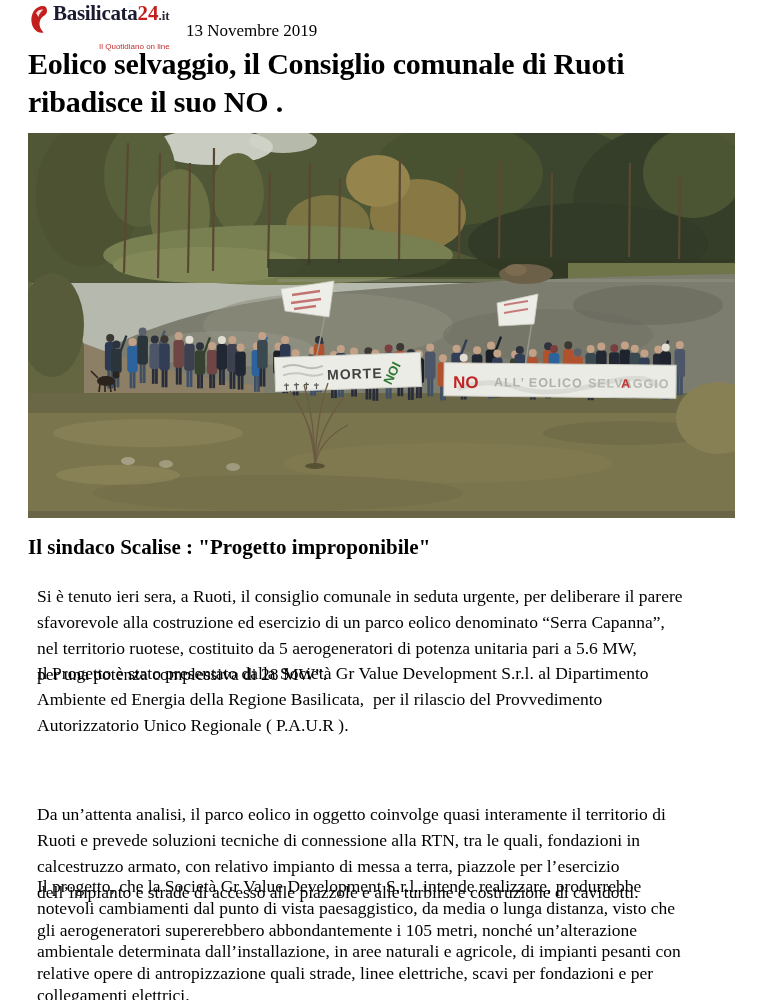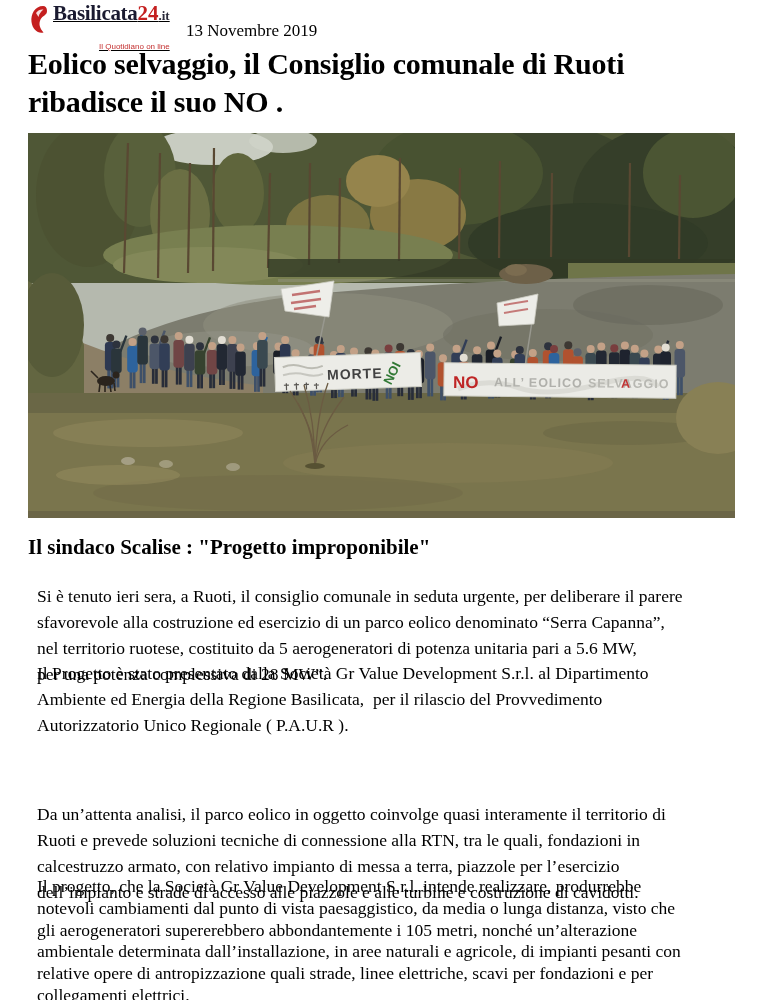--- a/index.html
+++ b/index.html
@@ -2,21 +2,21 @@
 <html><head>
 <meta charset="utf-8">
 <style>
   html,body{margin:0;padding:0;}
   body{
     width:763px;height:1000px;position:relative;background:#ffffff;
     font-family:"Liberation Serif", serif;color:#000;overflow:hidden;
   }
   .logo{position:absolute;left:30px;top:3px;display:flex;align-items:flex-start;}
   .logo-icon{width:20px;height:30px;margin-right:3px;margin-top:2px;}
-  .logo-textblock{line-height:1;text-decoration:underline;}
+  .logo-textblock{line-height:1;}
   .logo-line1{white-space:nowrap;font-weight:bold;}
   .brand{font-size:21px;color:#1a1a30;letter-spacing:-0.3px;}
   .brand-num{font-size:21px;color:#c41f1f;}
   .brand-tld{font-size:13px;color:#2a2a3a;}
   .tagline{font-size:8px;color:#c43030;text-align:right;margin-top:19px;font-family:"Liberation Sans",sans-serif;}
   .date{position:absolute;left:186px;top:21px;font-size:17px;font-weight:normal;}
   h1.title{
     position:absolute;left:28px;top:45px;width:730px;margin:0;
     font-size:30px;line-height:38px;font-weight:bold;white-space:pre-wrap;letter-spacing:-0.2px;
   }

